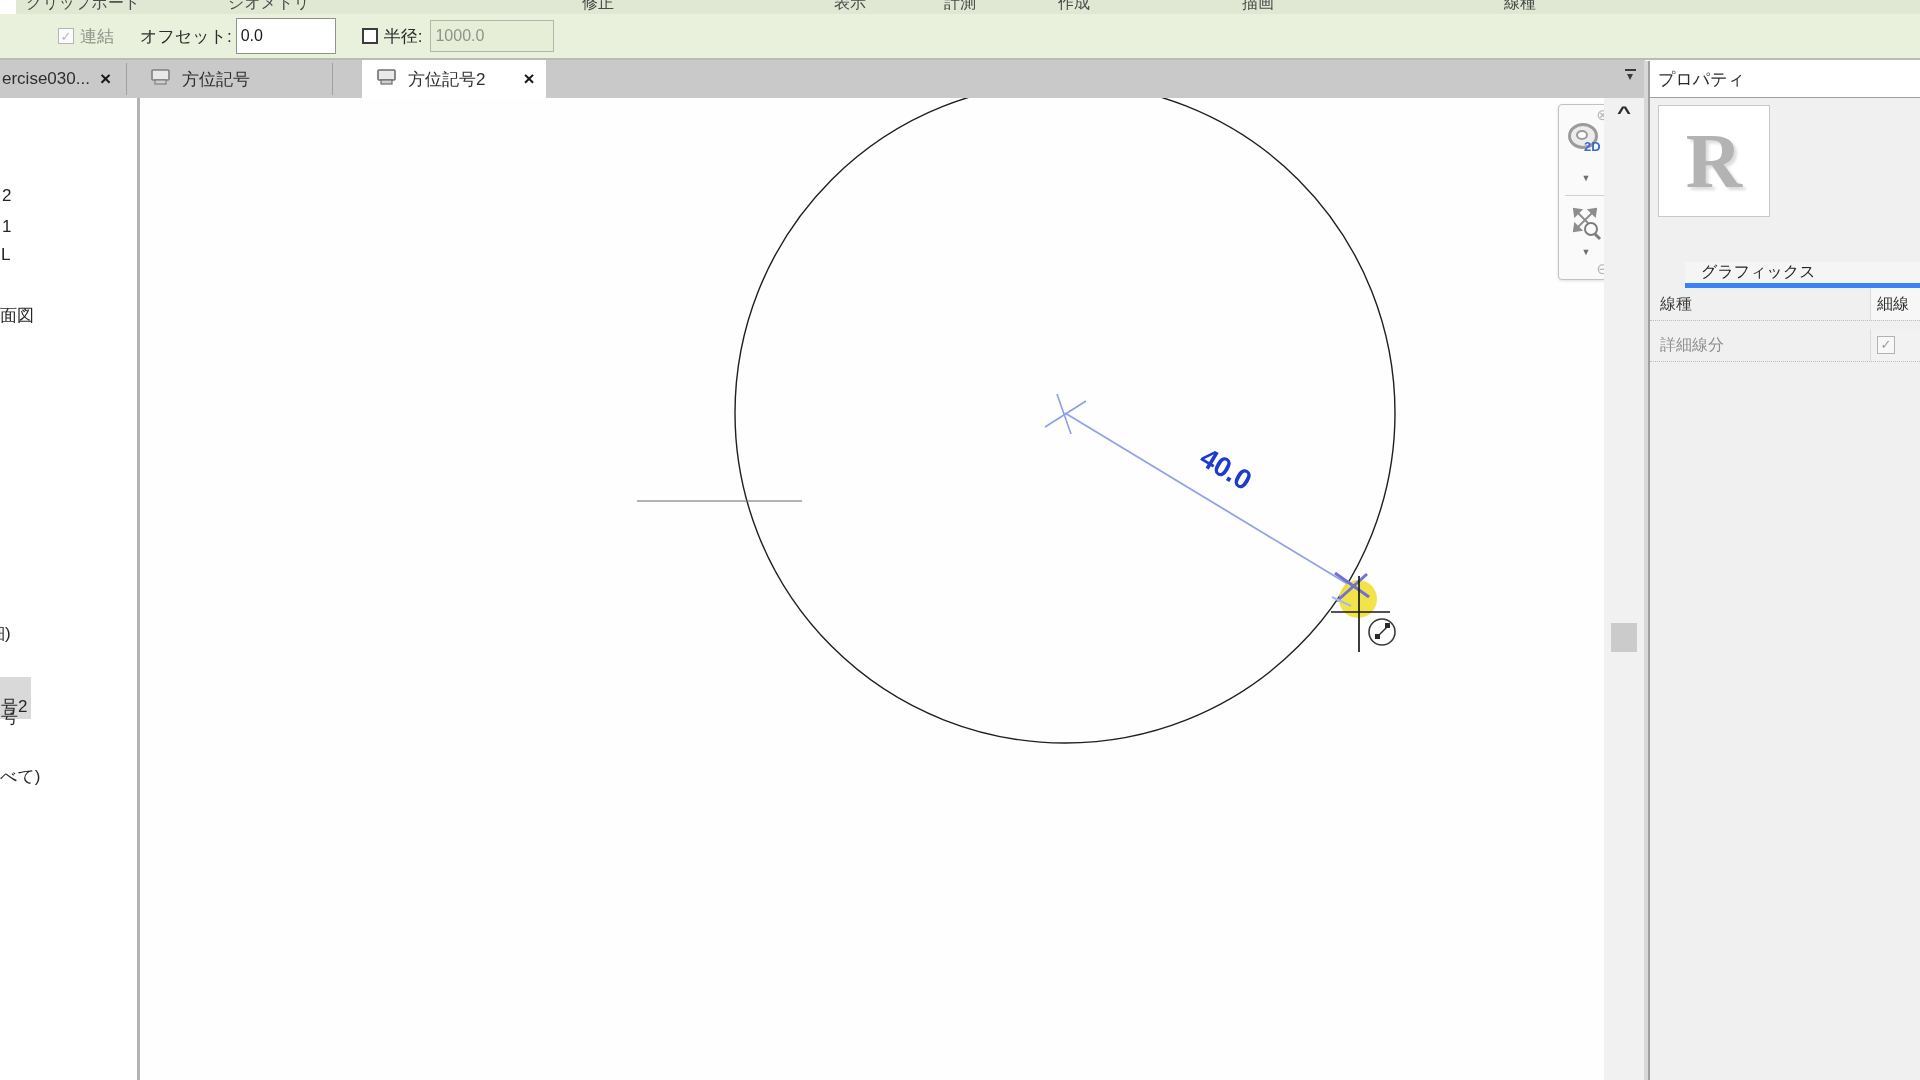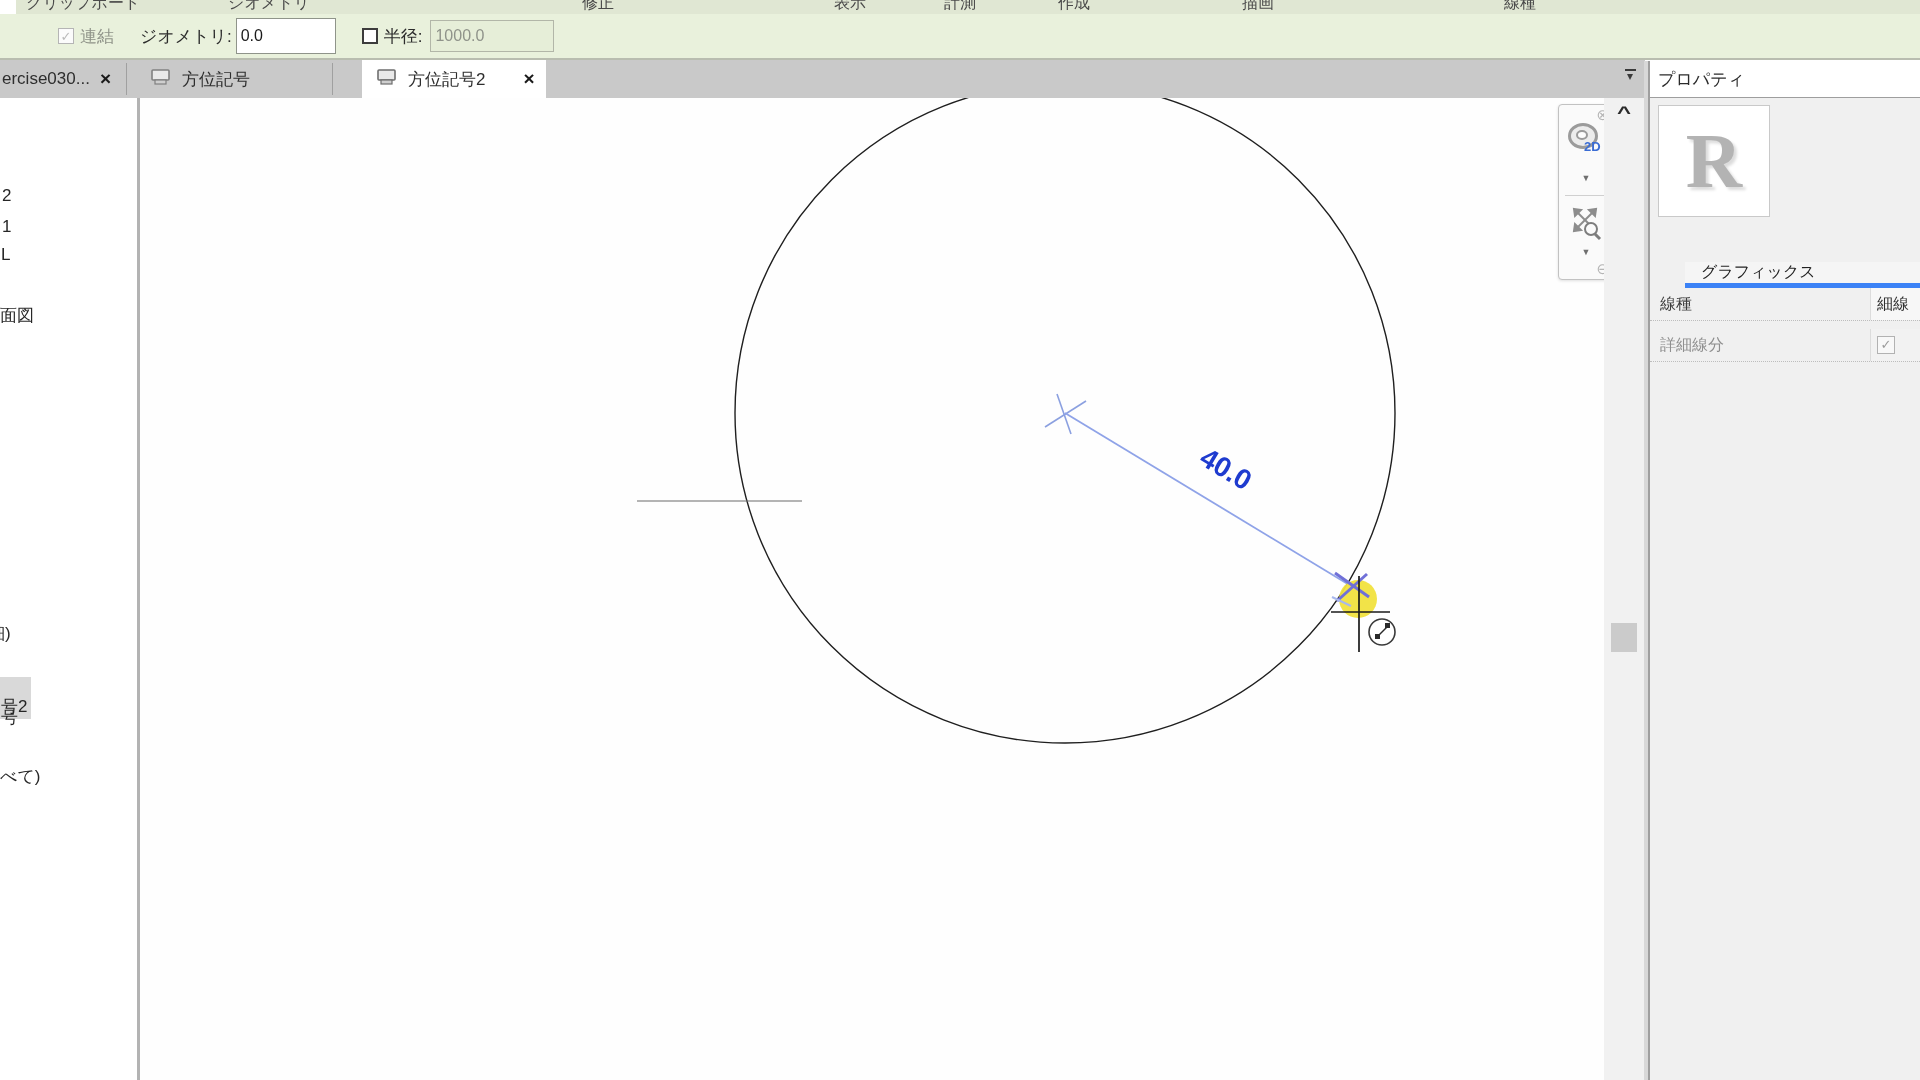--- a/index.html
+++ b/index.html
@@ -101,21 +101,21 @@
   <span class="plabel" style="left:1226px">描画</span>
   <span class="plabel" style="left:1488px">線種</span>
 </div>
 
 <div class="options-bar">
   <div class="ob-inner">
     <span class="cbx">
         <span>✓</span>
       </span>
     <span class="ob-label-dim">連結</span>
-    <span class="ob-label">ジオメトリ:</span>
+    <span class="ob-label">オフセット:</span>
     <input class="ob-input" value="0.0" style="">
     <span class="ob-gap"></span>
     <span class="cbx enabled"></span>
     <span class="ob-label" style="margin-left:6px">半径:</span>
     <input class="ob-input disabled" disabled="" value="1000.0" style="">
   </div>
 </div>
 
 <div class="tab-bar">
   <div class="vtab" style="left:0;width:126px">

